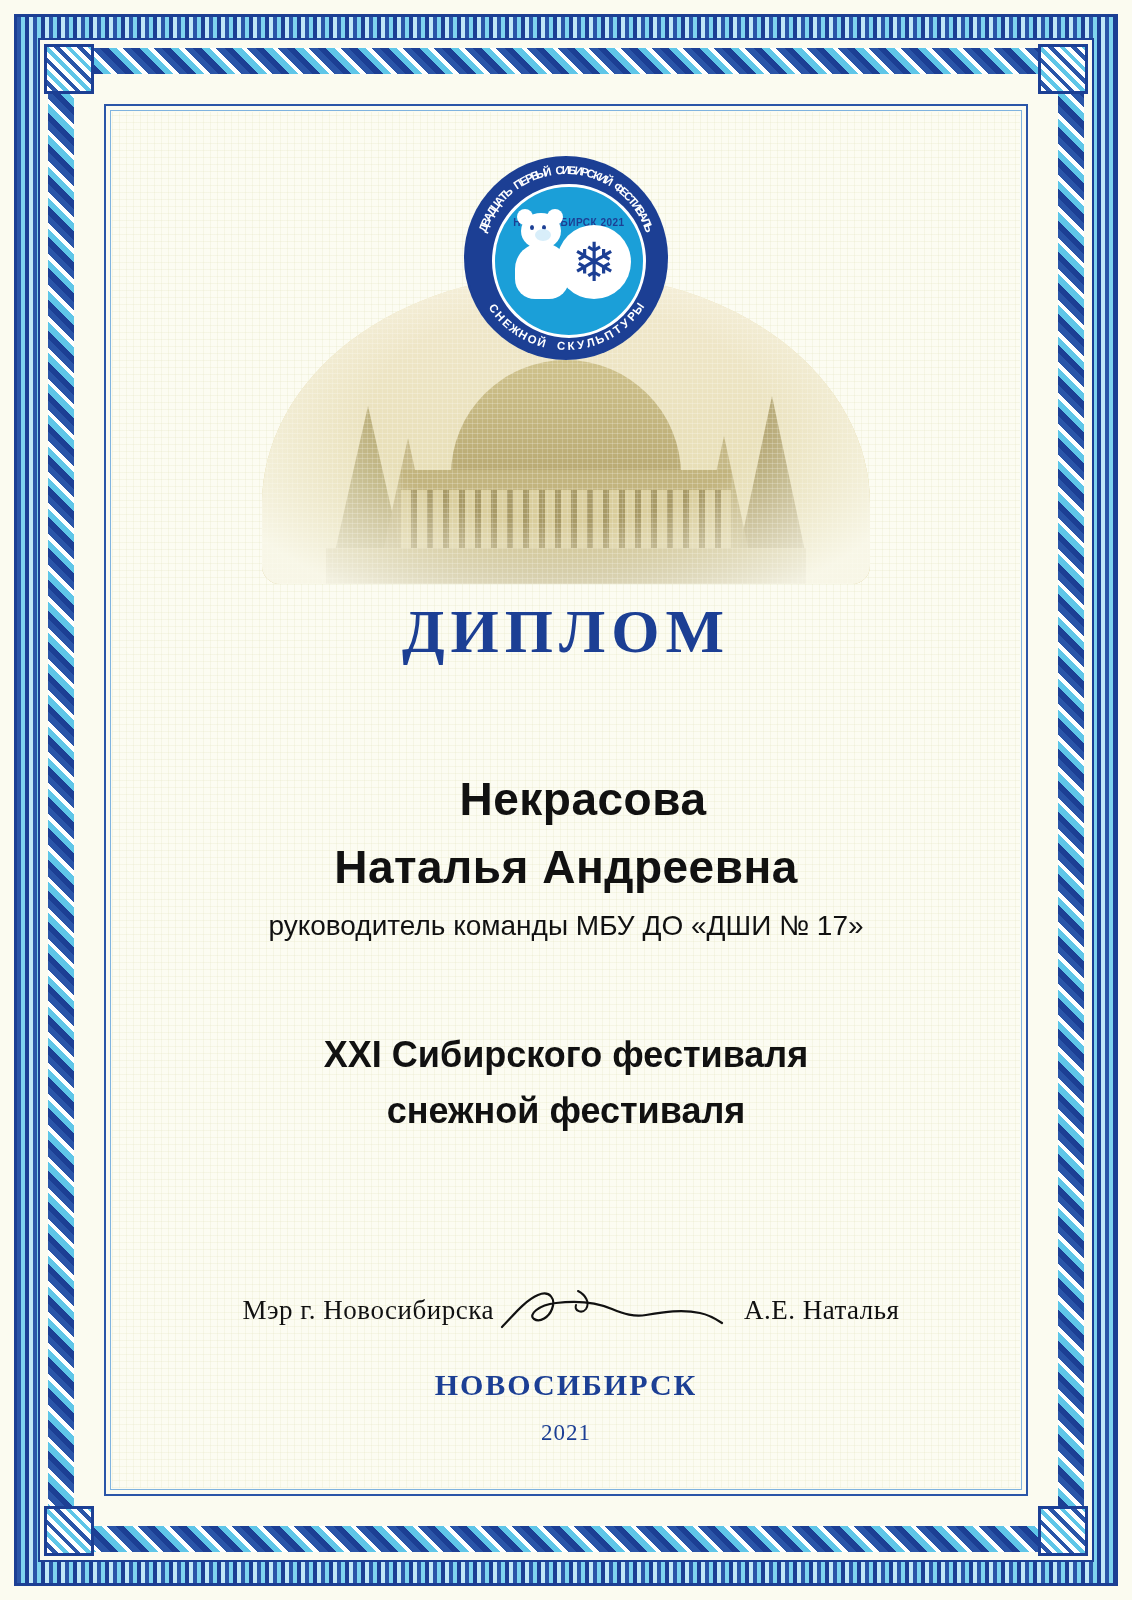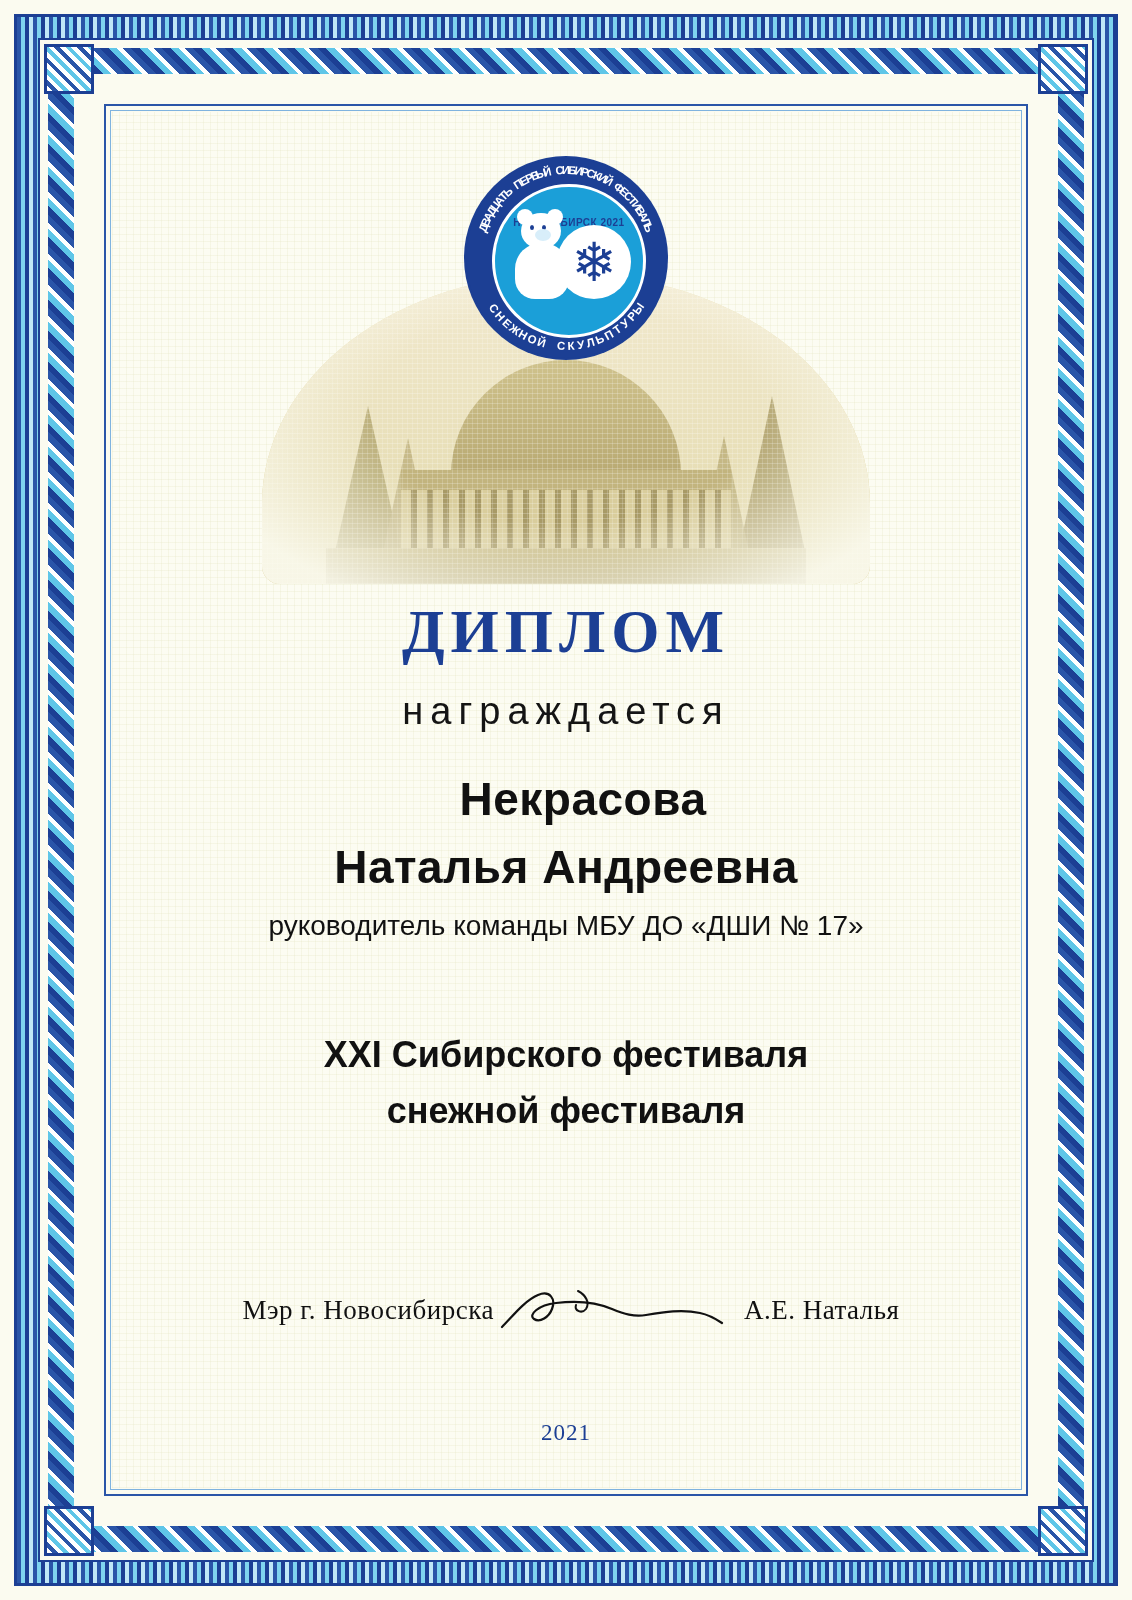--- a/index.html
+++ b/index.html
@@ -474,33 +474,33 @@
             <div class="body"></div>
             <div class="arm"></div>
           </div>
           <div class="snowball"></div>
           <div class="flake">❄</div>
         </div>
       </div>
     </div>
 
     <div class="title">ДИПЛОМ</div>
-    <div class="subtitle">награждается</div>
     <div class="name1">Некрасова</div>
     <div class="name2">Наталья Андреевна</div>
     <div class="role">руководитель команды МБУ ДО «ДШИ № 17»</div>
     <div class="award2">XXI Сибирского фестиваля</div>
     <div class="award3">снежной фестиваля</div>
 
     <div class="sig-row">
       <div class="sig-label">Мэр г. Новосибирска</div>
       <div class="sig-mark">
         <svg width="250" height="54" viewBox="0 0 250 54" fill="none">
           <path d="M8 44 C18 34, 30 18, 44 12 C56 7, 62 16, 58 26 C55 34, 46 40, 40 36 C34 32, 44 22, 62 20 C86 17, 104 20, 118 26 C130 31, 140 34, 152 32 C170 29, 188 26, 206 30 C216 32, 222 36, 228 40" stroke="#111111" stroke-width="2.2" stroke-linecap="round"></path>
           <path d="M84 8 C92 12, 96 20, 92 26 C88 31, 80 28, 82 22" stroke="#111111" stroke-width="2" stroke-linecap="round"></path>
         </svg>
       </div>
       <div class="sig-name">А.Е. Наталья</div>
     </div>
 
+    <div class="city">НОВОСИБИРСК</div>
     <div class="year">2021</div>
   </div>
 </div>
 
 </body></html>

